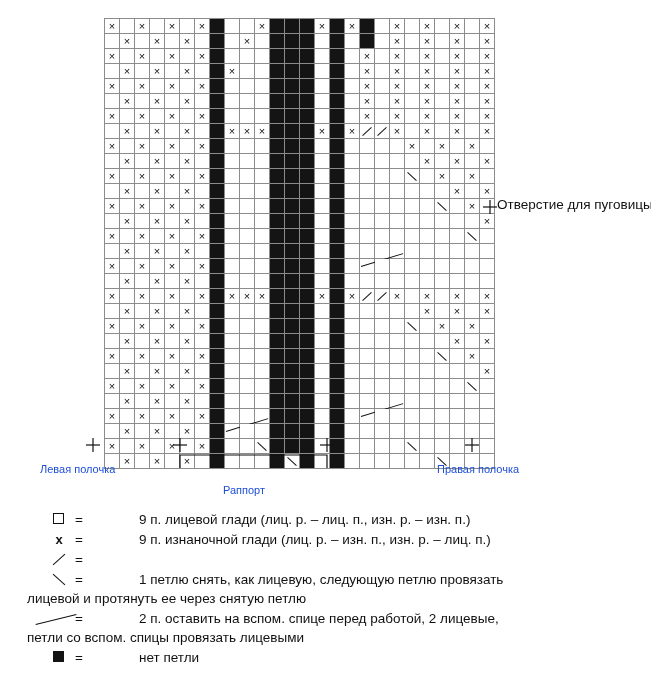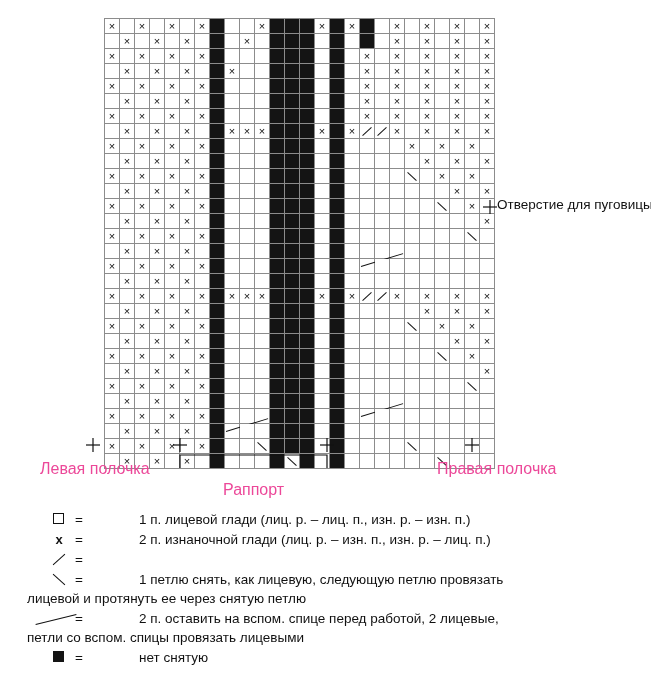--- a/index.html
+++ b/index.html
@@ -79,23 +79,23 @@
     position: absolute;
     left: 0;
     top: 0;
     width: 651px;
     height: 690px;
     pointer-events: none;
   }
 
   .caption {
     position: absolute;
-    font-size: 16px;
+    font-size: 11px;
     line-height: 16px;
-    color: #ec4899;
+    color: #1d4ed8;
     white-space: nowrap;
   }
   #cap-left  { left: 40px;  top: 461px; }
   #cap-rap   { left: 223px; top: 482px; }
   #cap-right { left: 437px; top: 461px; }
 
   #cap-hole {
     position: absolute;
     left: 497px;
     top: 196px;
@@ -1065,31 +1065,31 @@
 <div id="cap-hole">Отверстие
 для
 пуговицы</div>
 <div class="caption" id="cap-left">Левая полочка</div>
 <div class="caption" id="cap-rap">Раппорт</div>
 <div class="caption" id="cap-right">Правая полочка</div>
 
 <div id="legend">
     <div class="legend-row"><span class="legend-sym">
         <span class="sym-square"></span>
-      </span><span class="legend-eq">=</span><span class="legend-text">1 п. лицевой глади (лиц. р. – лиц. п., изн. р. – изн. п.)</span></div>
+      </span><span class="legend-eq">=</span><span class="legend-text">9 п. лицевой глади (лиц. р. – лиц. п., изн. р. – изн. п.)</span></div>
     <div class="legend-row"><span class="legend-sym">
         <span class="sym-x">x</span>
-      </span><span class="legend-eq">=</span><span class="legend-text">2 п. изнаночной глади (лиц. р. – изн. п., изн. р. – лиц. п.)</span></div>
+      </span><span class="legend-eq">=</span><span class="legend-text">9 п. изнаночной глади (лиц. р. – изн. п., изн. р. – лиц. п.)</span></div>
     <div class="legend-row"><span class="legend-sym">
         <span class="sym-diag right"></span>
       </span><span class="legend-eq">=</span></div>
     <div class="legend-row"><span class="legend-sym">
         <span class="sym-diag left"></span>
       </span><span class="legend-eq">=</span><span class="legend-text">1 петлю снять, как лицевую, следующую петлю провязать
 лицевой и протянуть ее через снятую петлю</span></div>
     <div class="legend-row"><span class="legend-sym">
         <span class="sym-cable"></span>
       </span><span class="legend-eq">=</span><span class="legend-text">2 п. оставить на вспом. спице перед работой, 2 лицевые,
 петли со вспом. спицы провязать лицевыми</span></div>
     <div class="legend-row"><span class="legend-sym">
         <span class="sym-black"></span>
-      </span><span class="legend-eq">=</span><span class="legend-text">нет снятую</span></div>
+      </span><span class="legend-eq">=</span><span class="legend-text">нет петли</span></div>
   </div>
 
 </body></html>

